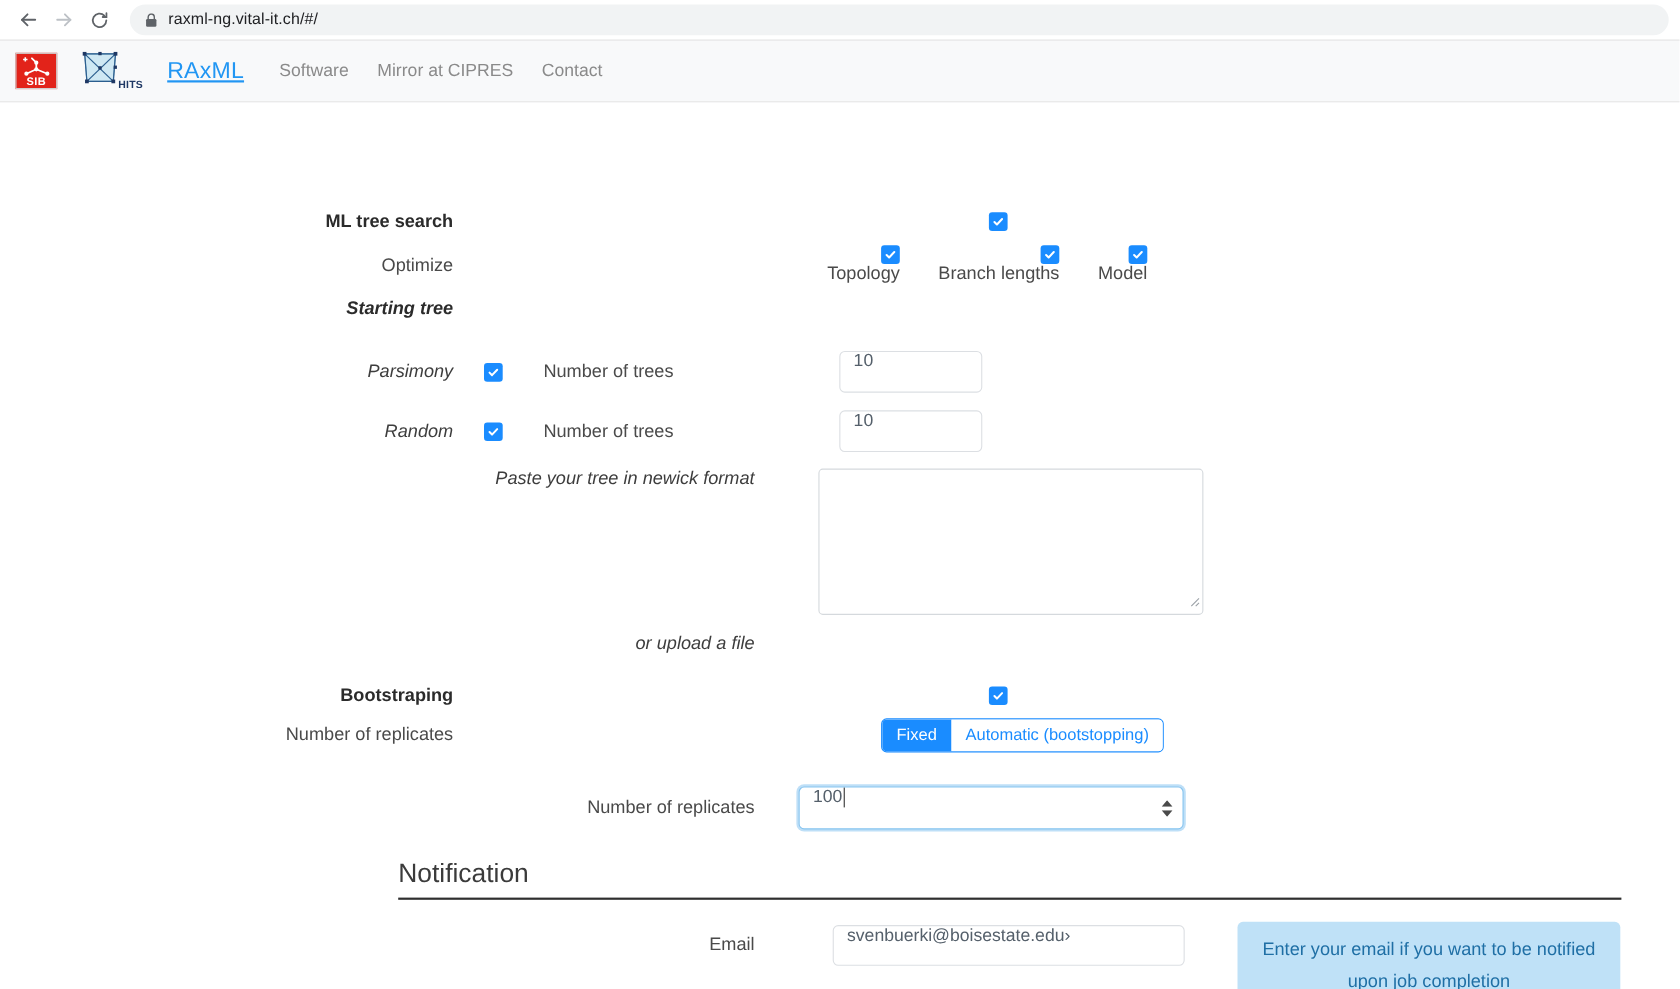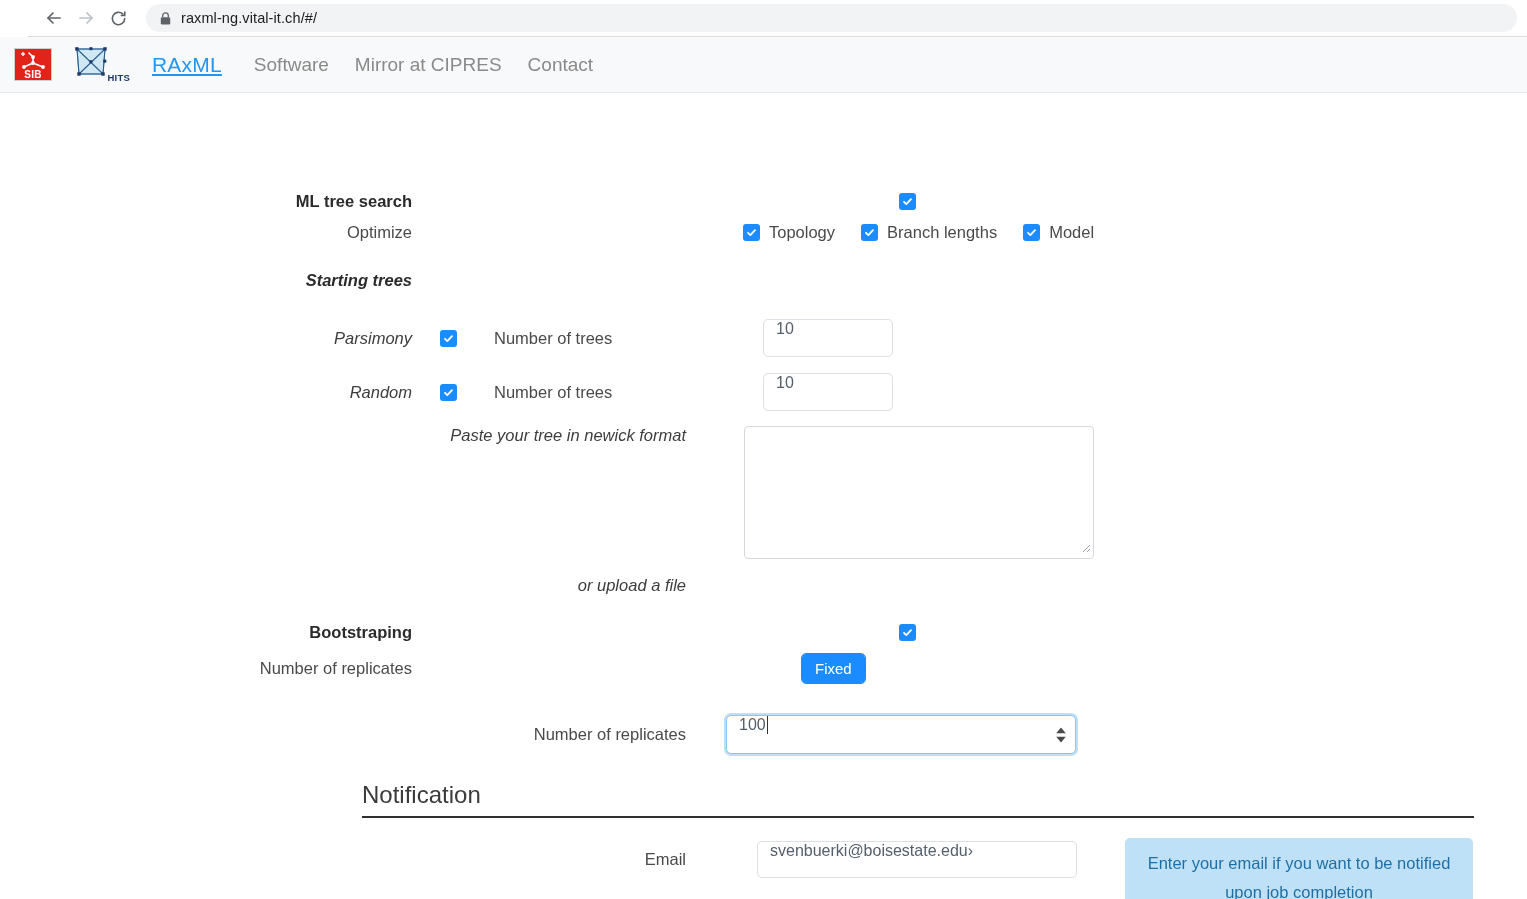--- a/index.html
+++ b/index.html
@@ -12,21 +12,20 @@
   }
 
   
   .browser-bar {
     height: 37px;
     background: #ffffff;
     display: flex;
     align-items: center;
     padding: 0 10px;
     border-bottom: 1px solid #dcdcdc;
-    margin-left: 28px;
   }
   .nav-btn {
     width: 32px; height: 32px;
     display: flex; align-items: center; justify-content: center;
     color: #5f6368;
     flex: 0 0 auto;
   }
   .nav-btn.disabled { color: #bdc1c6; }
   .nav-btn svg { display: block; }
   .omnibox {
@@ -96,21 +95,21 @@
   .brand {
     margin-left: 22px;
     color: #2196f3;
     font-size: 21px;
     letter-spacing: 0.2px;
     flex: 0 0 auto;
   }
   .nav-links { display: flex; align-items: center; gap: 26px; margin-left: 32px; }
   .nav-links a {
     color: #8a8a8a;
-    font-size: 19px;
+    font-size: 16px;
     text-decoration: none;
     white-space: nowrap;
   }
 
   
   .page { position: relative; width: 1527px; height: 806px; }
 
   .row {
     position: absolute;
     display: flex;
@@ -139,21 +138,21 @@
     flex: 0 0 auto;
   }
   .cb svg { display: block; }
   .cb-label {
     font-size: 16.5px;
     color: #4a4a4a;
     margin-left: 9px;
     white-space: nowrap;
   }
   .cb-group { display: flex; align-items: center; gap: 26px; }
-  .cb-item { display: flex; align-items: center; }
+  .cb-item { display: flex; align-items: flex-end; flex-direction: column; }
 
   
   .txt-input {
     height: 38px;
     border: 1px solid #dcdfe3;
     border-radius: 5px;
     background: #fff;
     font-size: 16px;
     color: #55606b;
     padding: 0 12px;
@@ -377,21 +376,21 @@
           <svg width="11" height="11" viewBox="0 0 12 12" fill="none" stroke="#ffffff" stroke-width="2" stroke-linecap="round" stroke-linejoin="round">
               <path d="M2.2 6.3 L4.7 8.8 L9.8 3.4"></path>
             </svg>
         </span>
         <span class="cb-label">Model</span>
       </div>
     </div>
   </div>
 
   <div class="row" style="left:0; top:178px;">
-    <div class="lbl bolditalic">Starting trees</div>
+    <div class="lbl bolditalic">Starting tree</div>
   </div>
 
   <div class="row" style="left:0; top:226px;">
     <div class="lbl italic">Parsimony</div>
     <div style="width:303px; display:flex; align-items:center;">
       <span class="cb">
         <svg width="11" height="11" viewBox="0 0 12 12" fill="none" stroke="#ffffff" stroke-width="2" stroke-linecap="round" stroke-linejoin="round">
             <path d="M2.2 6.3 L4.7 8.8 L9.8 3.4"></path>
           </svg>
       </span>
@@ -440,20 +439,21 @@
       <svg width="11" height="11" viewBox="0 0 12 12" fill="none" stroke="#ffffff" stroke-width="2" stroke-linecap="round" stroke-linejoin="round">
           <path d="M2.2 6.3 L4.7 8.8 L9.8 3.4"></path>
         </svg>
     </div>
   </div>
 
   <div class="row" style="left:0; top:560px;">
     <div class="lbl">Number of replicates</div>
     <div class="toggle-group" style="margin-left:361px;">
       <span class="tg active">Fixed</span>
+      <span class="tg inactive">Automatic (bootstopping)</span>
     </div>
   </div>
 
   <div class="row" style="left:0; top:622px;">
     <div class="lbl" style="width:714px;">Number of replicates</div>
     <div class="txt-input num-focus" style="width:350px; height:39px; margin-left:12px;">
       <span>100</span>
         <span class="caret"></span>
       <span class="spinner">
         <svg width="10" height="6" viewBox="0 0 10 6" fill="currentColor">

